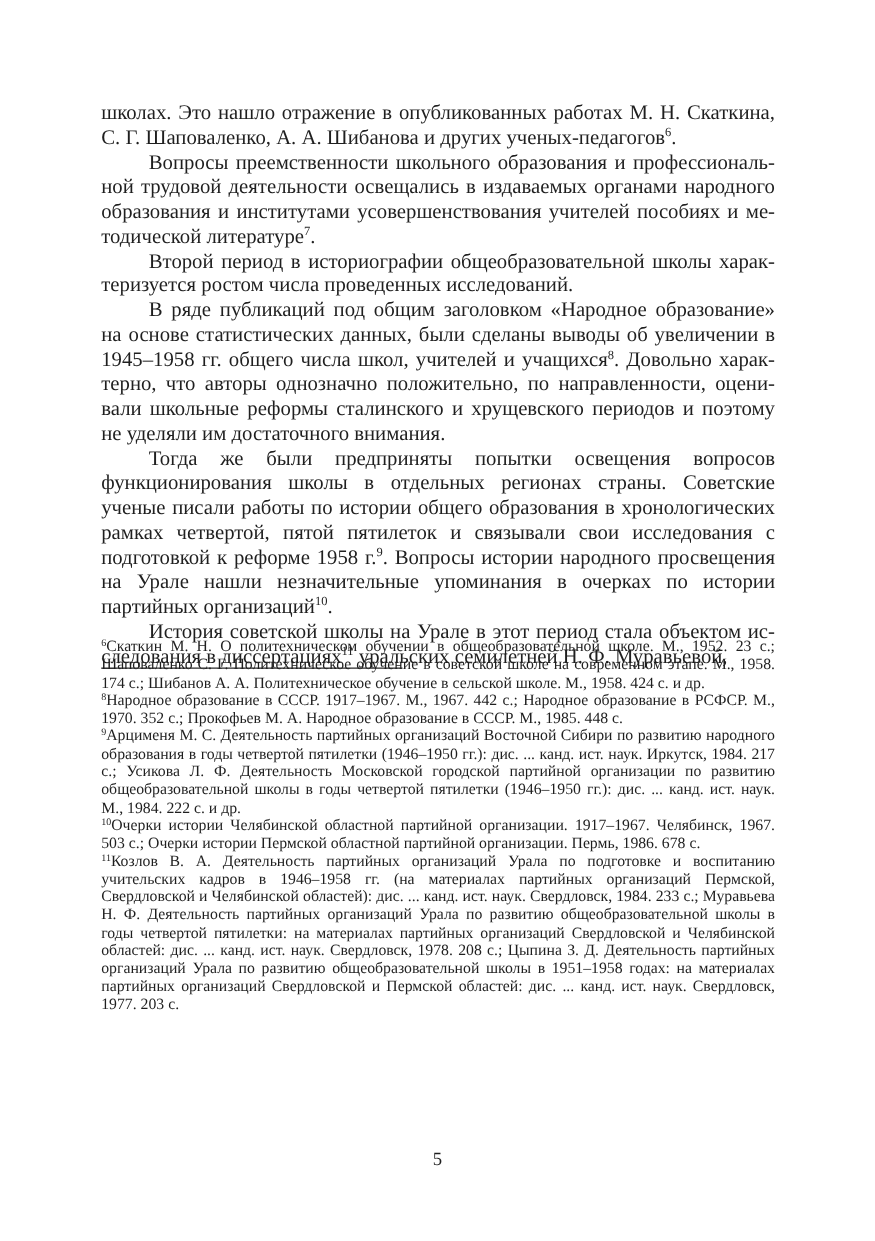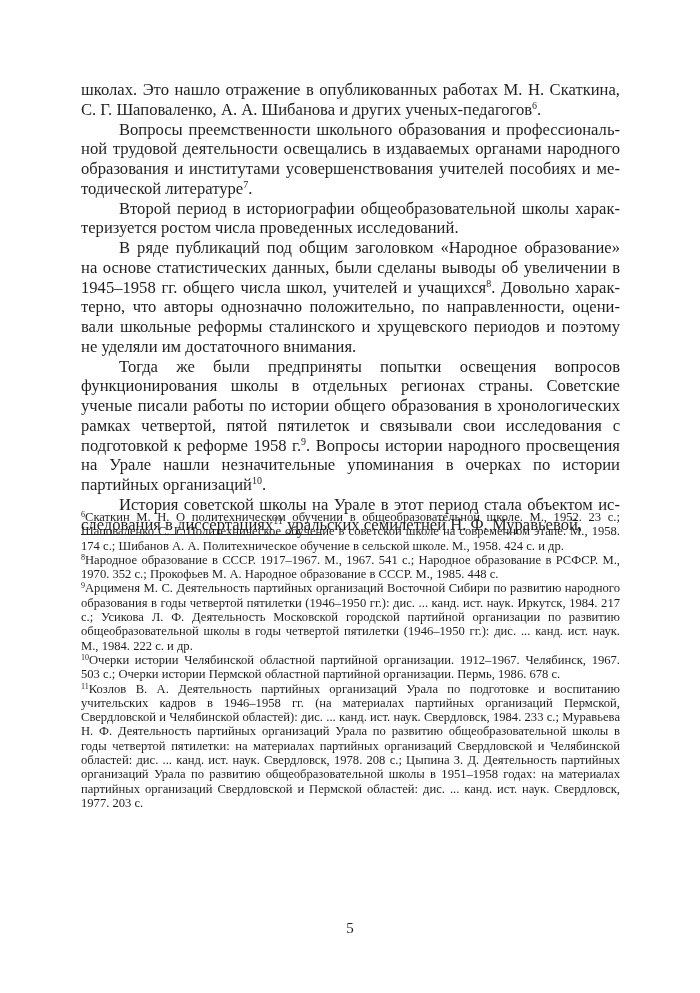--- a/index.html
+++ b/index.html
@@ -91,20 +91,20 @@
     <p><span>Второй период в историографии общеобразовательной школы харак­теризуется ростом числа проведенных исследований.</span></p>
     <p><span>В ряде публикаций под общим заголовком «Народное образование» на основе статистических данных, были сделаны выводы об увеличении в 1945–1958 гг. общего числа школ, учителей и учащихся</span><sup>8</sup><span>. Довольно харак­терно, что авторы однозначно положительно, по направленности, оцени­вали школьные реформы сталинского и хрущевского периодов и поэтому не уделяли им достаточного внимания.</span></p>
     <p><span>Тогда же были предприняты попытки освещения вопросов функциони­рования школы в отдельных регионах страны. Советские ученые писали работы по истории общего образования в хронологических рамках четвер­той, пятой пятилеток и связывали свои исследования с подготовкой к ре­форме 1958 г.</span><sup>9</sup><span>. Вопросы истории народного просвещения на Урале нашли незначительные упоминания в очерках по истории партийных организа­ций</span><sup>10</sup><span>.</span></p>
     <p><span>История советской школы на Урале в этот период стала объектом ис­следования в диссертациях</span><sup>11</sup><span> уральских семилетней Н. Ф. Муравьевой,</span></p>
   </div>
 
   <div class="fn-rule"></div>
 
   <div class="footnotes" id="footnotes">
     <p><sup>6</sup><span>Скаткин М. Н. О политехническом обучении в общеобразовательной школе. М., 1952. 23 с.; Шаповаленко С. Г. Политехническое обучение в советской школе на современном этапе. М., 1958. 174 с.; Шибанов А. А. Политехническое обучение в сельской школе. М., 1958. 424 с. и др.</span></p>
-    <p><sup>8</sup><span>Народное образование в СССР. 1917–1967. М., 1967. 541 с.; Народное образование в РСФСР. М., 1970. 352 с.; Прокофьев М. А. Народное образование в СССР. М., 1985. 448 с.</span></p>
+    <p><sup>8</sup><span>Народное образование в СССР. 1917–1967. М., 1967. 442 с.; Народное образование в РСФСР. М., 1970. 352 с.; Прокофьев М. А. Народное образование в СССР. М., 1985. 448 с.</span></p>
     <p><sup>9</sup><span>Арцименя М. С. Деятельность партийных организаций Восточной Сибири по развитию народного образования в годы четвертой пятилетки (1946–1950 гг.): дис. ... канд. ист. наук. Иркутск, 1984. 217 с.; Усикова Л. Ф. Деятельность Московской городской партийной органи­зации по развитию общеобразовательной школы в годы четвертой пятилетки (1946–1950 гг.): дис. ... канд. ист. наук. М., 1984. 222 с. и др.</span></p>
-    <p><sup>10</sup><span>Очерки истории Челябинской областной партийной организации. 1912–1967. Челябинск, 1967. 503 с.; Очерки истории Пермской областной партийной организации. Пермь, 1986. 678 с.</span></p>
+    <p><sup>10</sup><span>Очерки истории Челябинской областной партийной организации. 1917–1967. Челябинск, 1967. 503 с.; Очерки истории Пермской областной партийной организации. Пермь, 1986. 678 с.</span></p>
     <p><sup>11</sup><span>Козлов В. А. Деятельность партийных организаций Урала по подготовке и воспитанию учительских кадров в 1946–1958 гг. (на материалах партийных организаций Пермской, Свердловской и Челябинской областей): дис. ... канд. ист. наук. Свердловск, 1984. 233 с.; Муравьева Н. Ф. Деятельность партийных организаций Урала по развитию общеобразова­тельной школы в годы четвертой пятилетки: на материалах партийных организаций Сверд­ловской и Челябинской областей: дис. ... канд. ист. наук. Свердловск, 1978. 208 с.; Цыпи­на З. Д. Деятельность партийных организаций Урала по развитию общеобразовательной шко­лы в 1951–1958 годах: на материалах партийных организаций Свердловской и Пермской областей: дис. ... канд. ист. наук. Свердловск, 1977. 203 с.</span></p>
   </div>
 
   <div class="page-number">5</div>
 </div>
 
 </body></html>

